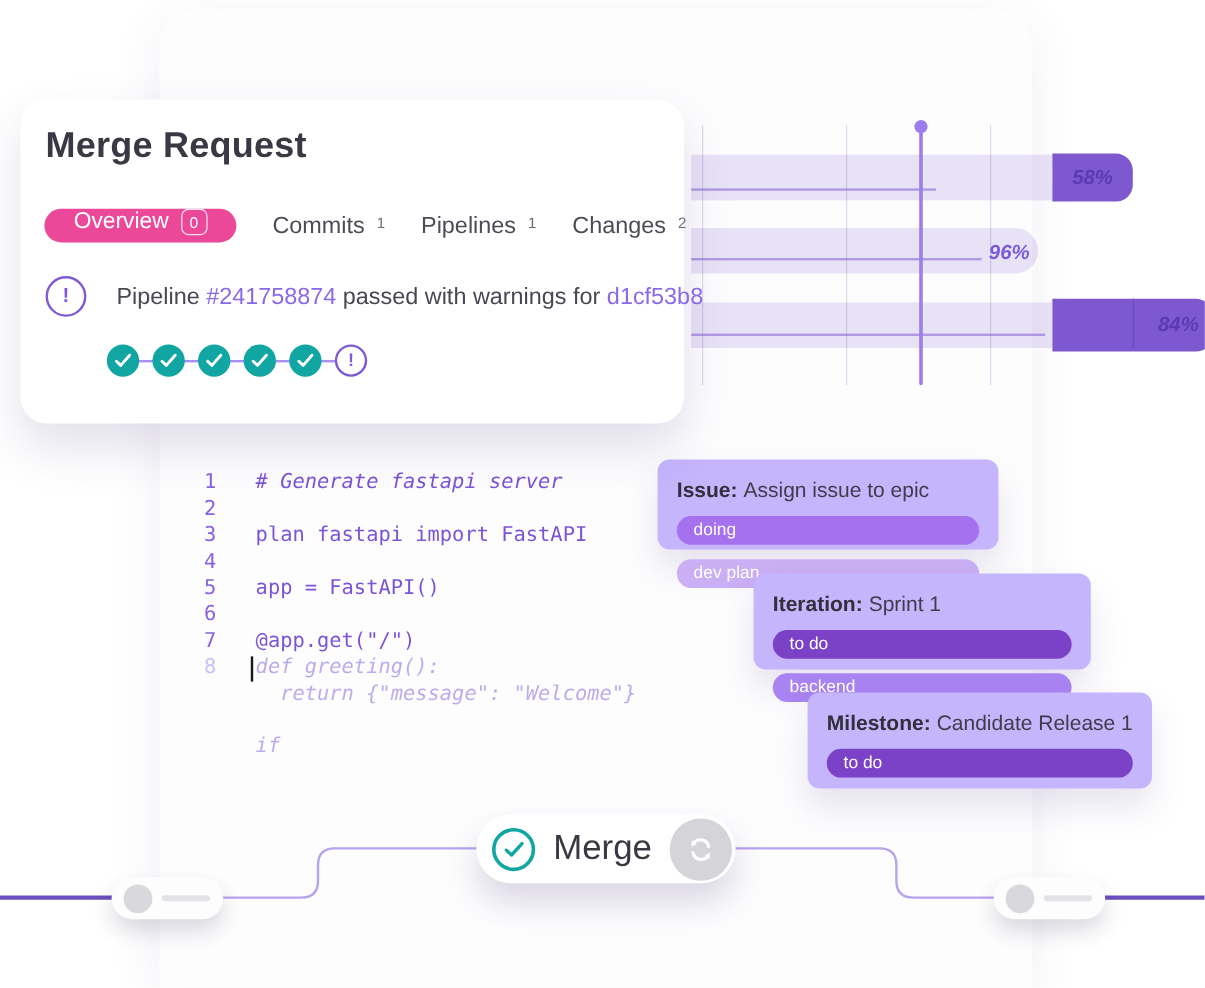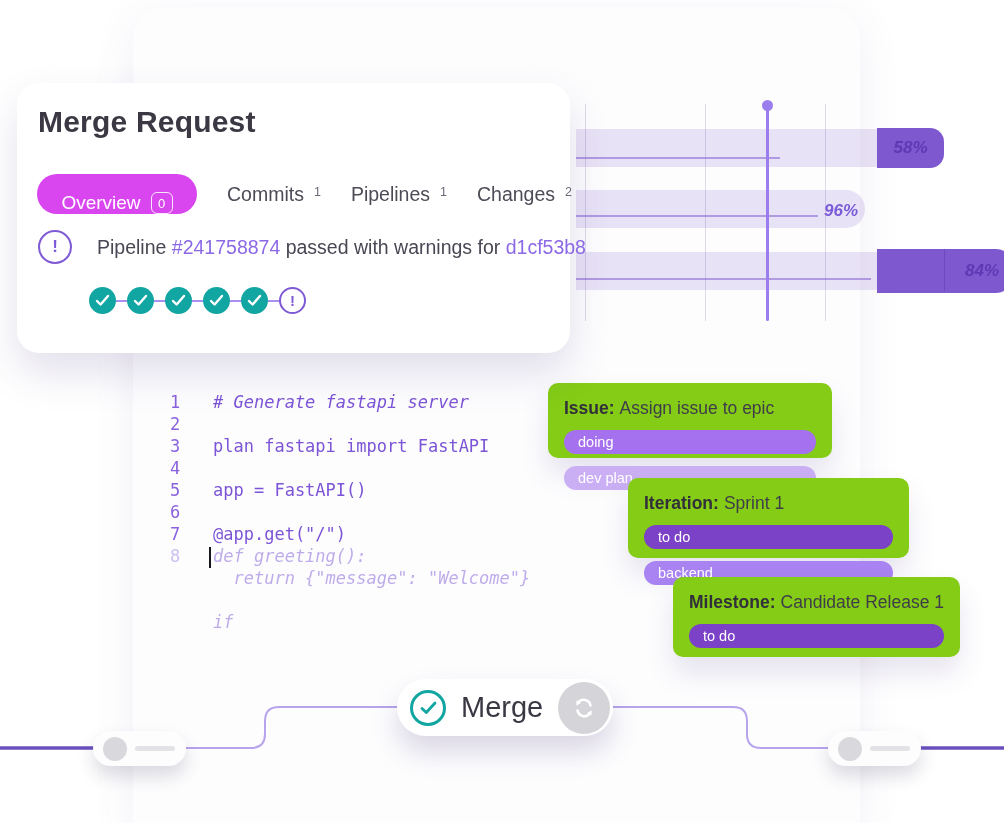--- a/index.html
+++ b/index.html
@@ -20,22 +20,22 @@
            display:flex;align-items:center;}
   .marker-line{left:750px;top:104px;width:3px;height:217px;background:#9b7ded;border-radius:2px;}
   .marker-dot{left:746px;top:100px;width:11px;height:11px;border-radius:50%;background:#9b7ded;}
   .pct-label{color:#7a5cd8;font-size:17px;font-weight:600;text-align:center;}
 
   
   .mr-card{left:17px;top:83px;width:553px;height:270px;background:#ffffff;border-radius:22px;
            box-shadow:0 20px 40px rgba(70,50,120,.15);z-index:6;}
   .mr-title{left:21px;top:22px;font-size:30px;font-weight:700;color:#3b3844;letter-spacing:.2px;}
   .tabs{left:20px;top:91px;display:flex;align-items:center;}
-  .tab-pill{width:160px;height:40px;border-radius:20px;background:#d946ef;display:flex;
-            align-items:flex-end;justify-content:center;gap:10px;color:#fff;font-size:19px;cursor:pointer;}
+  .tab-pill{width:160px;height:28px;border-radius:20px;background:#ec4899;display:flex;
+            align-items:flex-start;justify-content:center;gap:10px;color:#fff;font-size:19px;cursor:pointer;}
   .tab-pill .cnt{width:20px;height:20px;border:1.6px solid rgba(255,255,255,.85);border-radius:6px;
                  font-size:13px;display:flex;align-items:center;justify-content:center;}
   .tab{margin-left:30px;font-size:19.5px;color:#4e4b57;font-weight:500;cursor:pointer;display:flex;align-items:flex-start;}
   .tab .cnt{font-size:12.5px;color:#6d6a77;margin-left:10px;margin-top:2px;font-weight:400;}
   .status-row{left:21px;top:147px;display:flex;align-items:center;}
   .warn-circle{width:30px;height:30px;border:2.5px solid #7f5ad5;border-radius:50%;
                color:#7f5ad5;font-weight:700;font-size:17px;display:flex;align-items:center;justify-content:center;}
   .status-text{margin-left:25px;font-size:19.5px;color:#4a4754;white-space:nowrap;}
   .status-text .lnk{color:#8b68e6;cursor:pointer;}
   .checks{left:72px;top:204px;width:217px;height:27px;}
@@ -49,21 +49,21 @@
   .code{left:170px;top:392px;z-index:3;font-family:"DejaVu Sans Mono", monospace;font-size:17px;}
   .code-row{height:22px;display:flex;white-space:pre;}
   .code-row .num{width:16px;color:#8a62dd;}
   .code-row .src{margin-left:27px;color:#7c54d6;}
   .code-row.comment .src{font-style:italic;}
   .code-row.ghost .src{color:#beacea;font-style:italic;}
   .code-row.ghost .num{color:#cdbff0;}
   .caret{position:absolute;left:39px;top:155px;width:2px;height:21px;background:#17161c;}
 
   
-  .icard{background:#84cc16;border-radius:10px;box-shadow:0 16px 28px rgba(70,50,120,.13);
+  .icard{background:#c4b5fd;border-radius:10px;box-shadow:0 16px 28px rgba(70,50,120,.13);
          padding:15px 16px;z-index:5;box-sizing:border-box;cursor:pointer;}
   .icard .ttl{font-size:17.5px;color:#3f3d49;white-space:nowrap;}
   .icard .ttl b{color:#312f3a;margin-right:5px;}
   .badges{margin-top:11px;display:flex;gap:12px;flex-direction:column;}
   .badge{height:24px;border-radius:12px;padding:0 14px;color:#fff;font-size:14.5px;
          display:flex;align-items:center;cursor:pointer;}
   .b-med{background:#a571ee;} .b-light{background:#cbaff4;}
   .b-dark{background:#7b41c6;} .b-mlight{background:#a983f2;}
 
   

